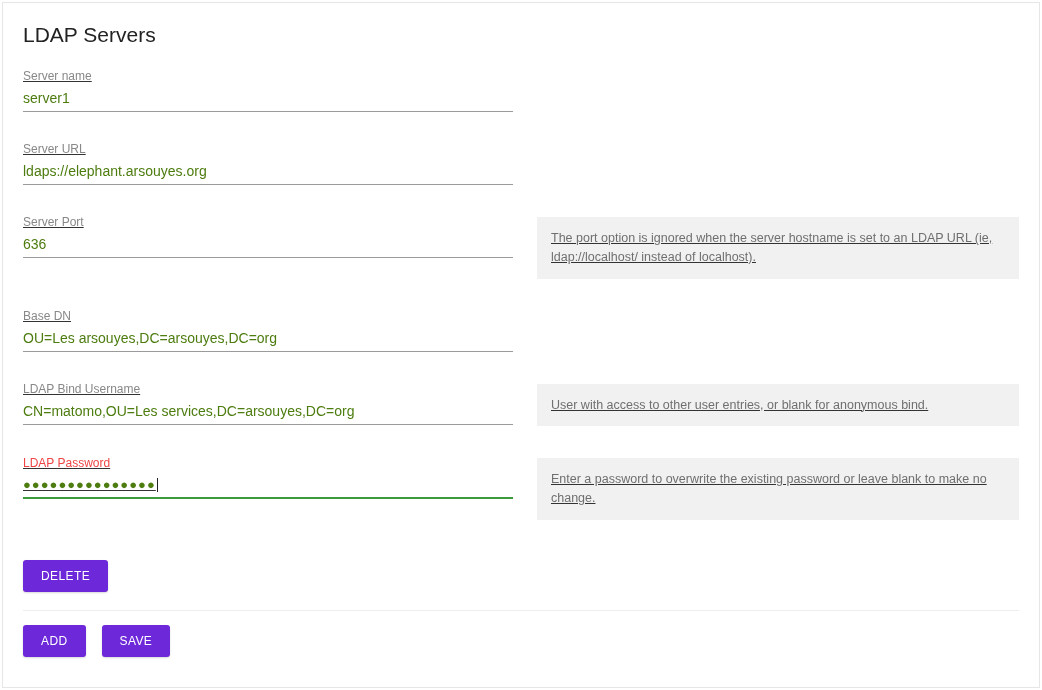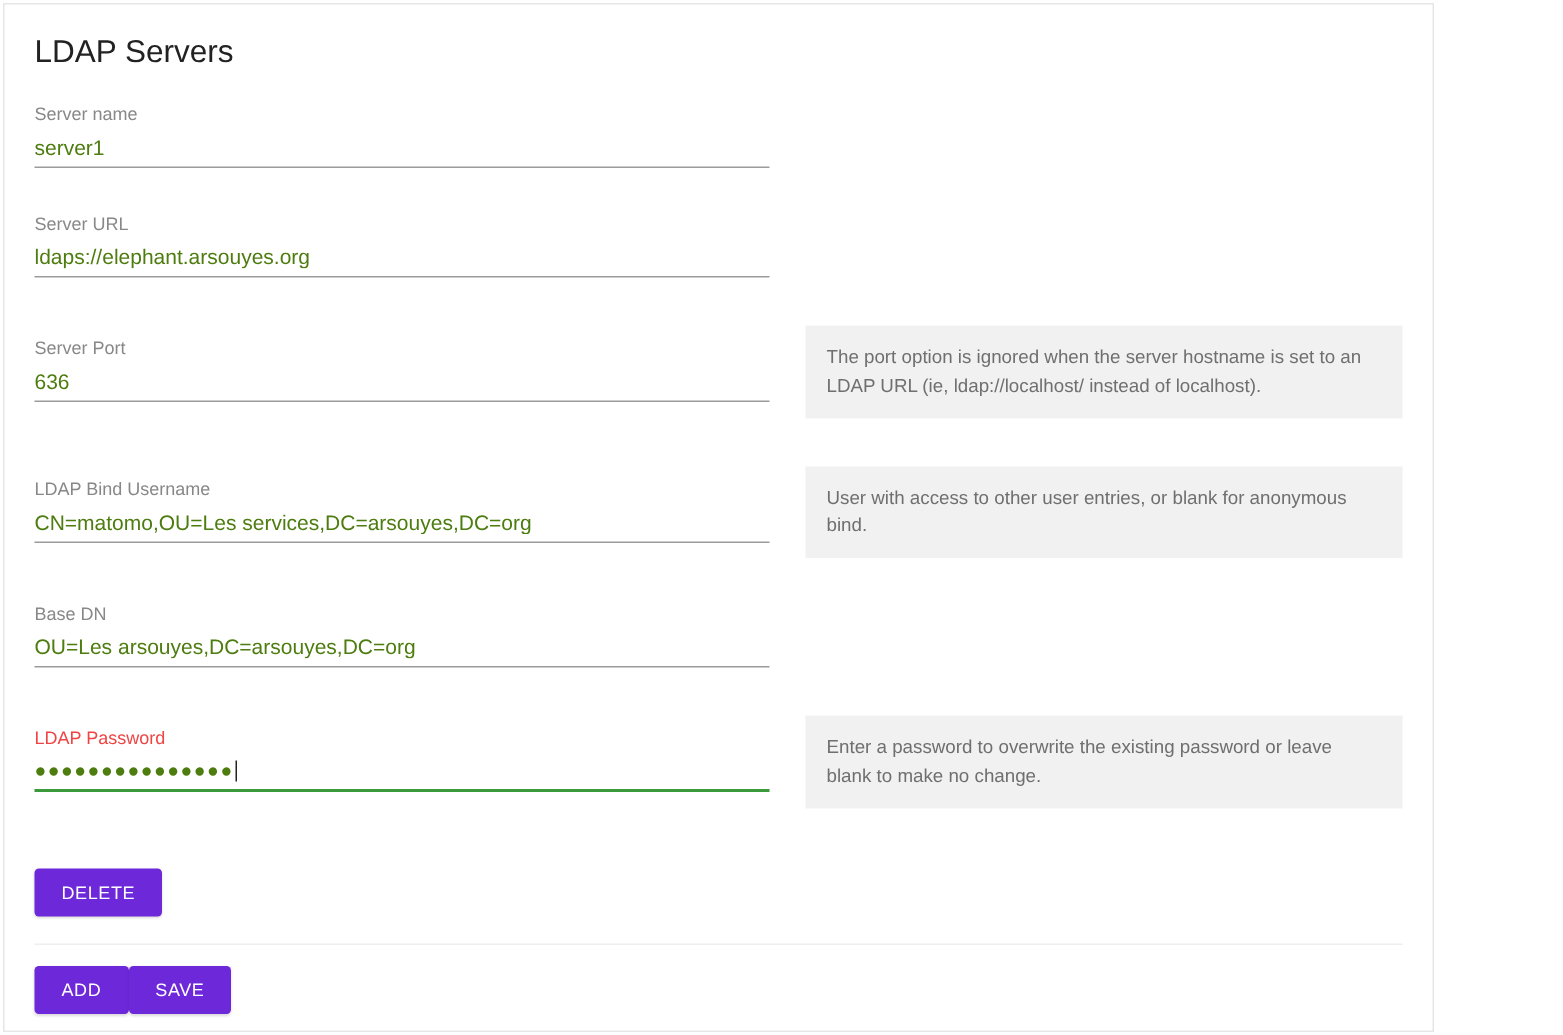--- a/index.html
+++ b/index.html
@@ -12,34 +12,35 @@
     background: #fff;
     color: #333;
     width: 1042px;
     height: 690px;
     overflow: hidden;
   }
   .card {
     border: 1px solid #e6e6e6;
     margin: 2px;
     padding: 20px 20px 16px 20px;
-    width: 954px;
+    width: 1038px;
     height: 686px;
     position: relative;
   }
   .page-title {
     font-size: 21px;
     font-weight: 400;
     color: #222;
     margin-bottom: 22px;
   }
   .row {
     display: flex;
-    align-items: center;
+    align-items: flex-start;
     margin-bottom: 30px;
+    text-decoration: underline;
   }
   .field-col {
     width: 490px;
     flex: 0 0 490px;
   }
   .help-col {
     flex: 1;
     margin-left: 24px;
   }
   .field-label {
@@ -80,21 +81,21 @@
     margin-top: 40px;
     margin-bottom: 18px;
   }
   .divider {
     border: none;
     border-top: 1px solid #eee;
     margin: 0 0 14px 0;
   }
   .actions-bottom {
     display: flex;
-    gap: 0;
+    gap: 16px;
   }
   .btn {
     background: #6d28d9;
     color: #fff;
     border: none;
     border-radius: 3px;
     font-size: 12px;
     letter-spacing: 0.4px;
     padding: 9px 18px;
     cursor: pointer;
@@ -143,34 +144,34 @@
       <label class="field-label">Server Port</label>
       <input type="text" class="field-input" value="636" style="">
     </div>
     <div class="help-col">
       <div class="help-box tall">The port option is ignored when the server hostname is set to an LDAP URL (ie, ldap://localhost/ instead of localhost).</div>
     </div>
   </div>
 
   <div class="row">
     <div class="field-col">
+      <label class="field-label">Base DN</label>
+      <input type="text" class="field-input" value="OU=Les arsouyes,DC=arsouyes,DC=org" style="">
+    </div>
+    <div class="help-col"></div>
+  </div>
+
+  <div class="row">
+    <div class="field-col">
       <label class="field-label">LDAP Bind Username</label>
       <input type="text" class="field-input" value="CN=matomo,OU=Les services,DC=arsouyes,DC=org" style="">
     </div>
     <div class="help-col">
       <div class="help-box">User with access to other user entries, or blank for anonymous bind.</div>
     </div>
-  </div>
-
-  <div class="row">
-    <div class="field-col">
-      <label class="field-label">Base DN</label>
-      <input type="text" class="field-input" value="OU=Les arsouyes,DC=arsouyes,DC=org" style="">
-    </div>
-    <div class="help-col"></div>
   </div>
 
   <div class="row" style="margin-bottom:0;">
     <div class="field-col">
       <label class="field-label active">LDAP Password</label>
       <div class="field-input active" style="display:flex;align-items:center;">
         <span class="pwd-dots">●●●●●●●●●●●●●●●</span>
           <span class="caret"></span>
       </div>
     </div>

